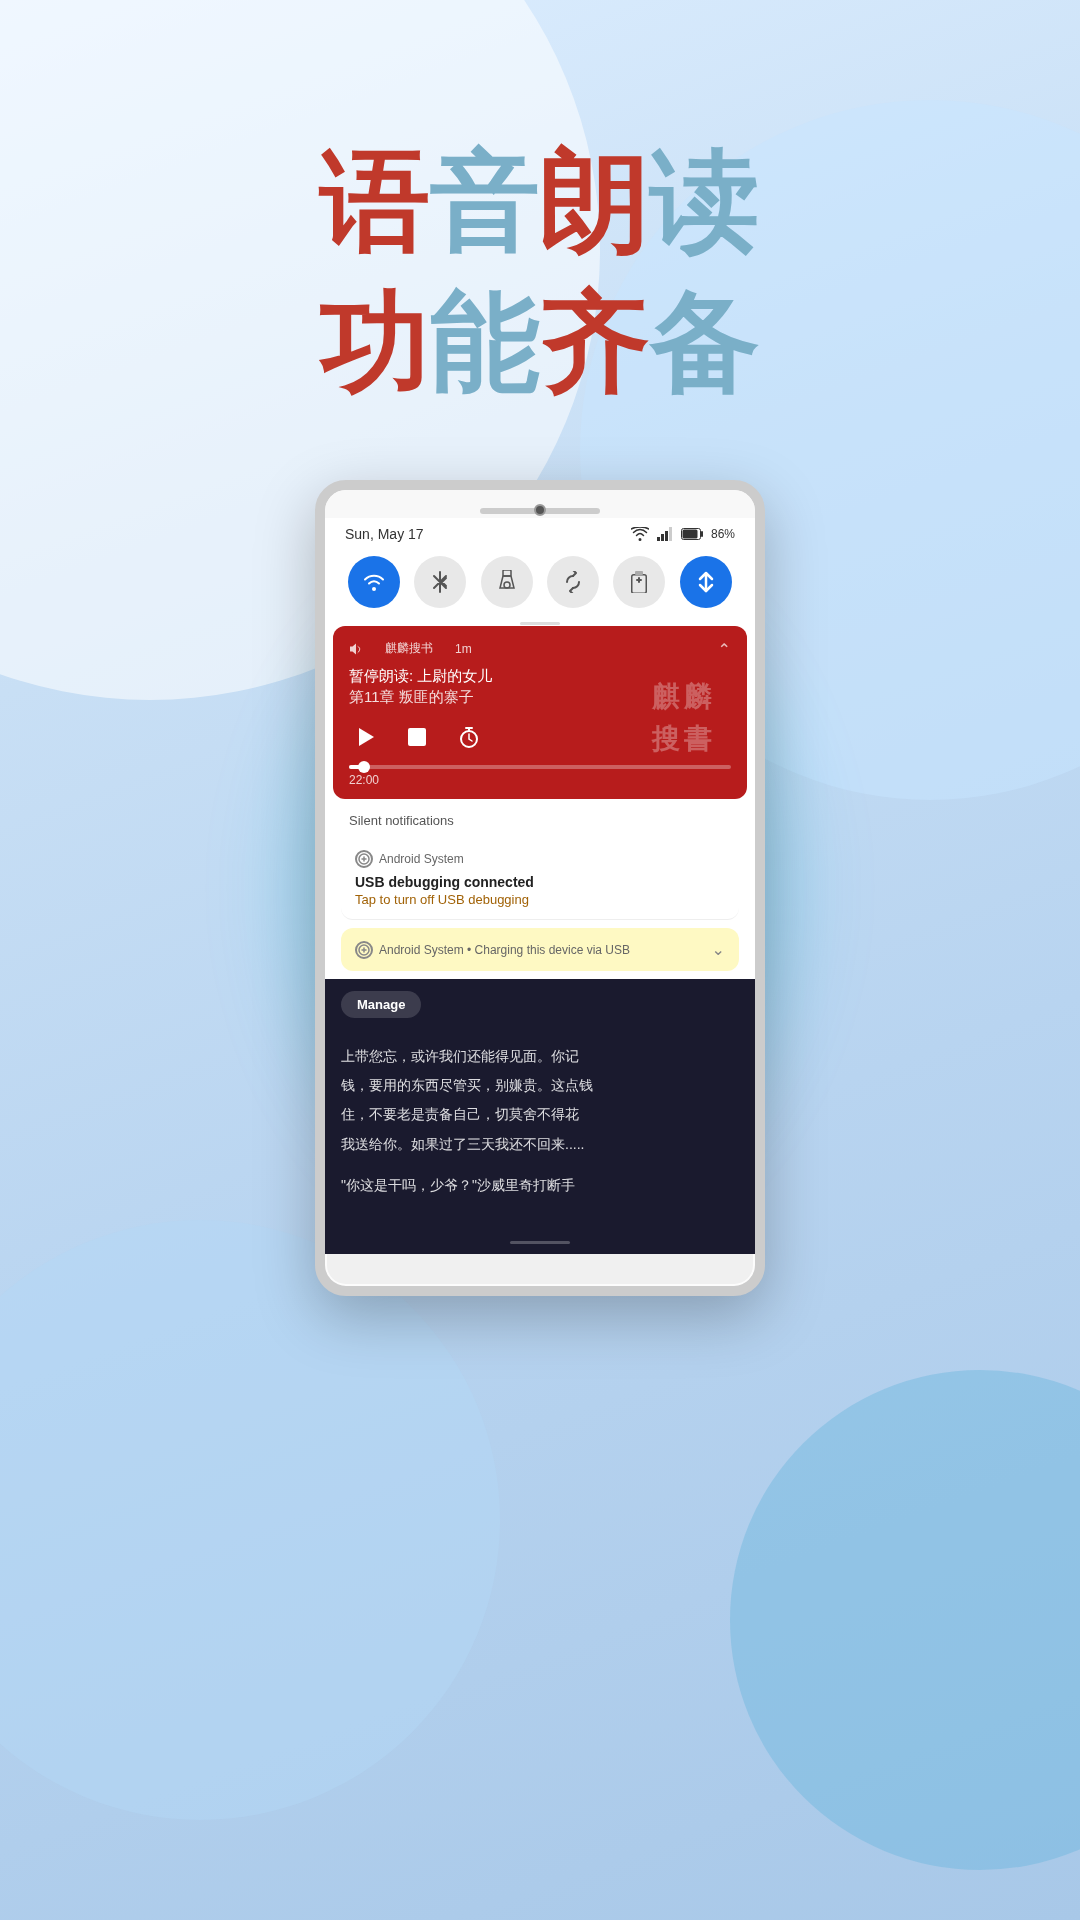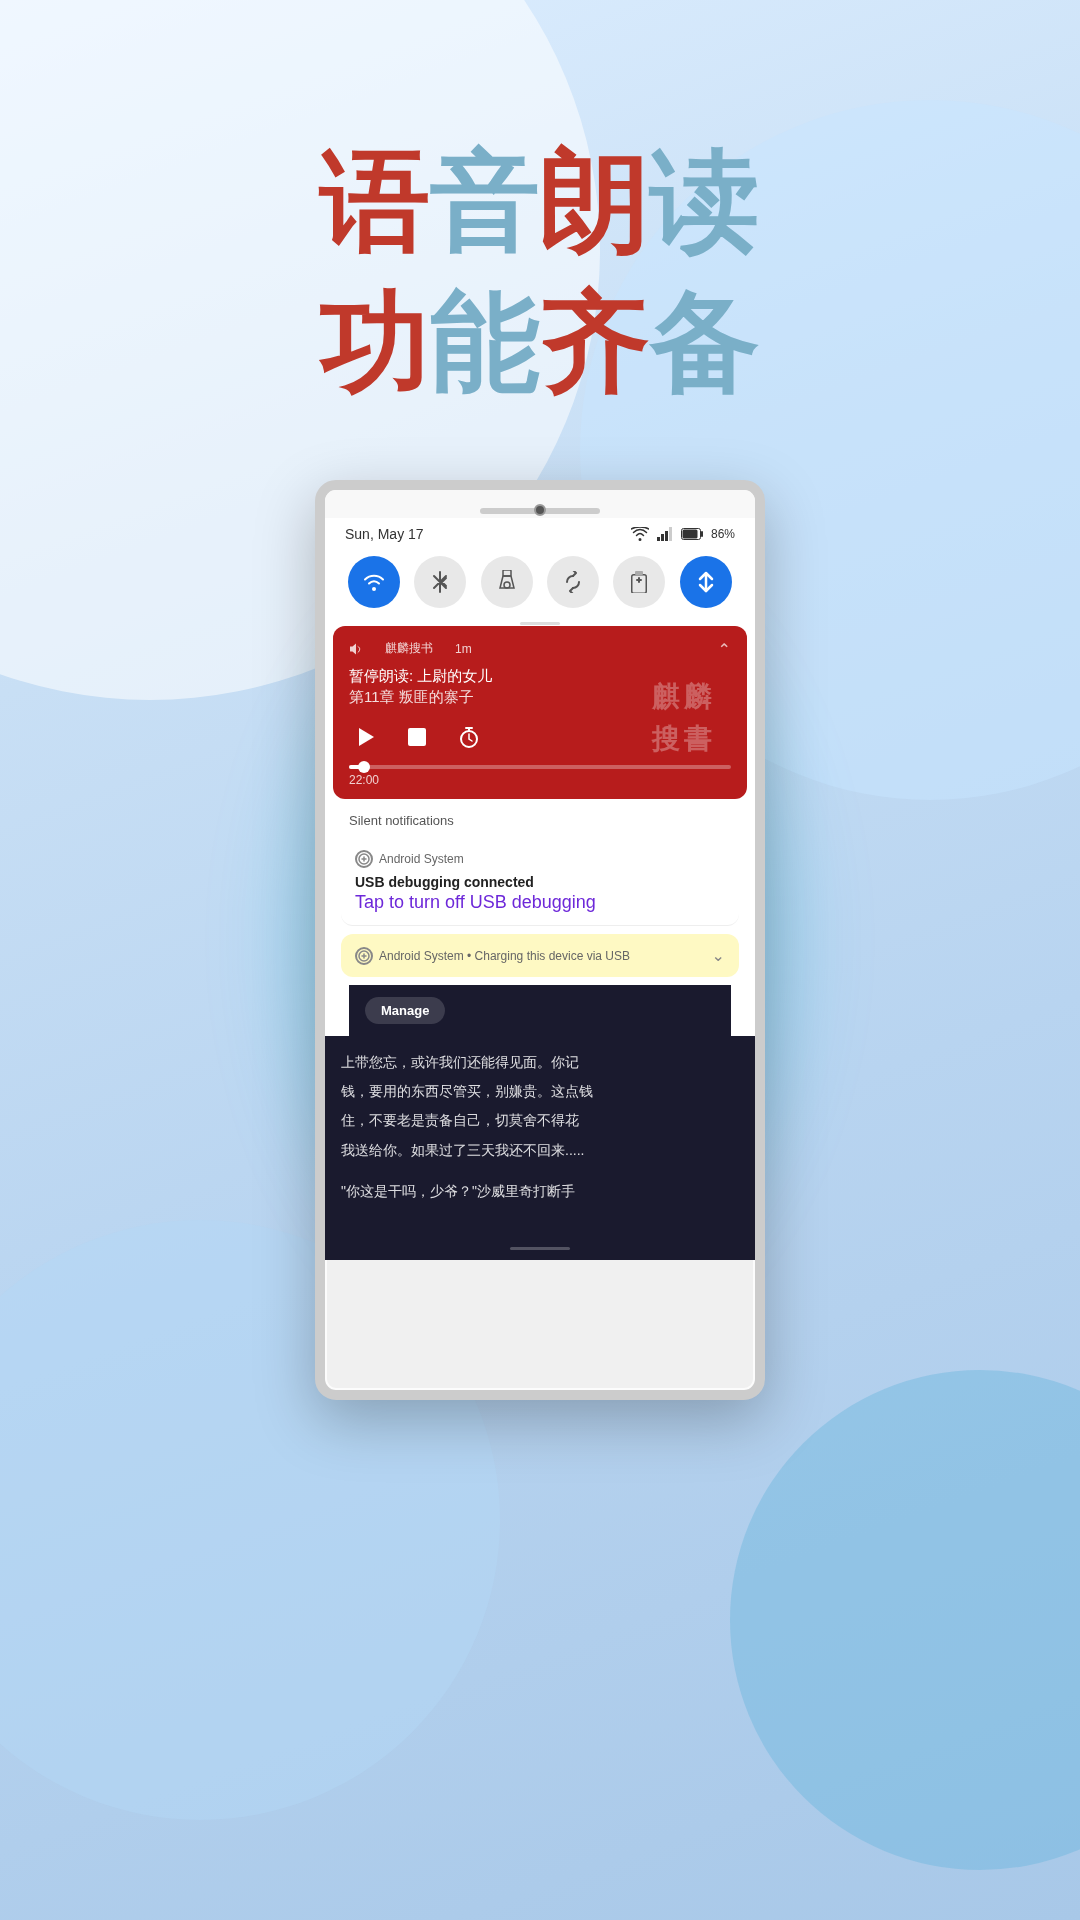--- a/index.html
+++ b/index.html
@@ -87,23 +87,23 @@
       right: -60px;
       bottom: 50px;
       background: radial-gradient(ellipse, rgba(0,220,230,0.5) 0%, rgba(0,180,220,0.2) 50%, transparent 75%);
       border-radius: 50%;
       filter: blur(30px);
       z-index: -1;
     }
 
     .phone {
       width: 450px;
-      height: 920px;
+      height: 816px;
       background: #f0f0f0;
-      border-radius: 21px;
+      border-radius: 31px;
       border: 10px solid #cccccc;
       overflow: hidden;
       position: relative;
       box-shadow: 0 20px 60px rgba(0,0,0,0.25), inset 0 0 0 2px rgba(255,255,255,0.8);
     }
 
     
     .phone-notch-bar {
       width: 100%;
       height: 28px;
@@ -327,22 +327,22 @@
       font-size: 12px;
       color: #666;
     }
     .notif-item-title {
       font-size: 14px;
       font-weight: 600;
       color: #222;
       margin-bottom: 2px;
     }
     .notif-item-body {
-      font-size: 18px;
-      color: #6d28d9;
+      font-size: 13px;
+      color: #a16207;
     }
 
     
     .notif-item-2 {
       background: #fef9c3;
       margin: 0 8px 4px;
       border-radius: 12px;
       padding: 12px 14px;
     }
     .notif-item-2-header {
@@ -357,21 +357,21 @@
     }
     .notif-item-2-chevron {
       font-size: 16px;
       color: #888;
     }
 
     
     .manage-area {
       background: #1a1a2e;
       padding: 12px 16px;
-      margin: 0 24px 0;
+      margin: 0 0 0;
     }
     .manage-btn {
       display: inline-block;
       background: rgba(255,255,255,0.15);
       color: white;
       font-size: 13px;
       font-weight: 600;
       padding: 6px 16px;
       border-radius: 20px;
     }

